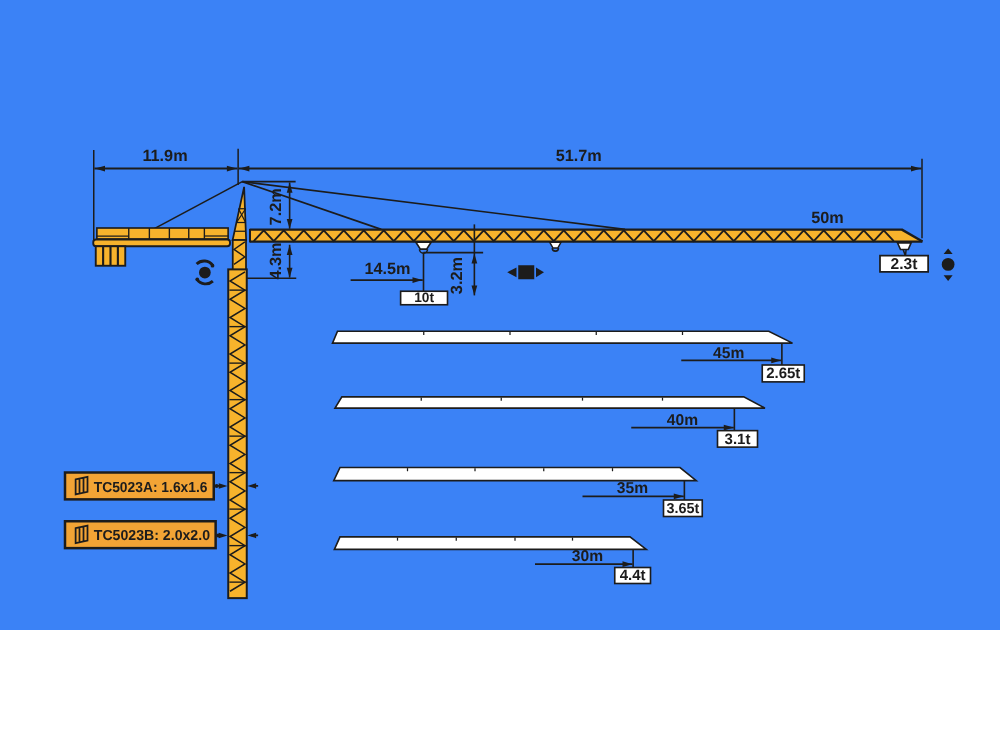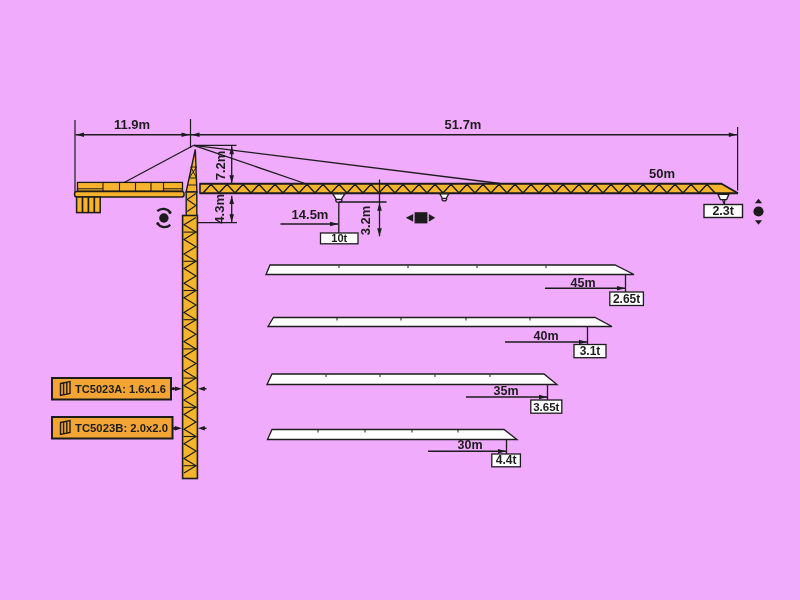--- a/index.html
+++ b/index.html
@@ -1,16 +1,16 @@
 <!DOCTYPE html>
 <html><head>
 <meta charset="utf-8">
 <style>
   html,body{margin:0;padding:0;background:#ffffff;}
-  #stage{width:800px;height:600px;position:relative;background:#f0abfc;overflow:hidden;}
+  #stage{width:800px;height:504px;position:relative;background:#3b82f6;overflow:hidden;}
 </style>
 </head>
 <body>
 
 <div id="stage">
 <svg width="800" height="600" viewBox="0 0 800 600">
 
 <line x1="75" y1="120" x2="75" y2="192.5" stroke="#1c1c1c" stroke-width="1.2"></line>
 
 <line x1="190.5" y1="119" x2="190.5" y2="148" stroke="#1c1c1c" stroke-width="1.2"></line>

